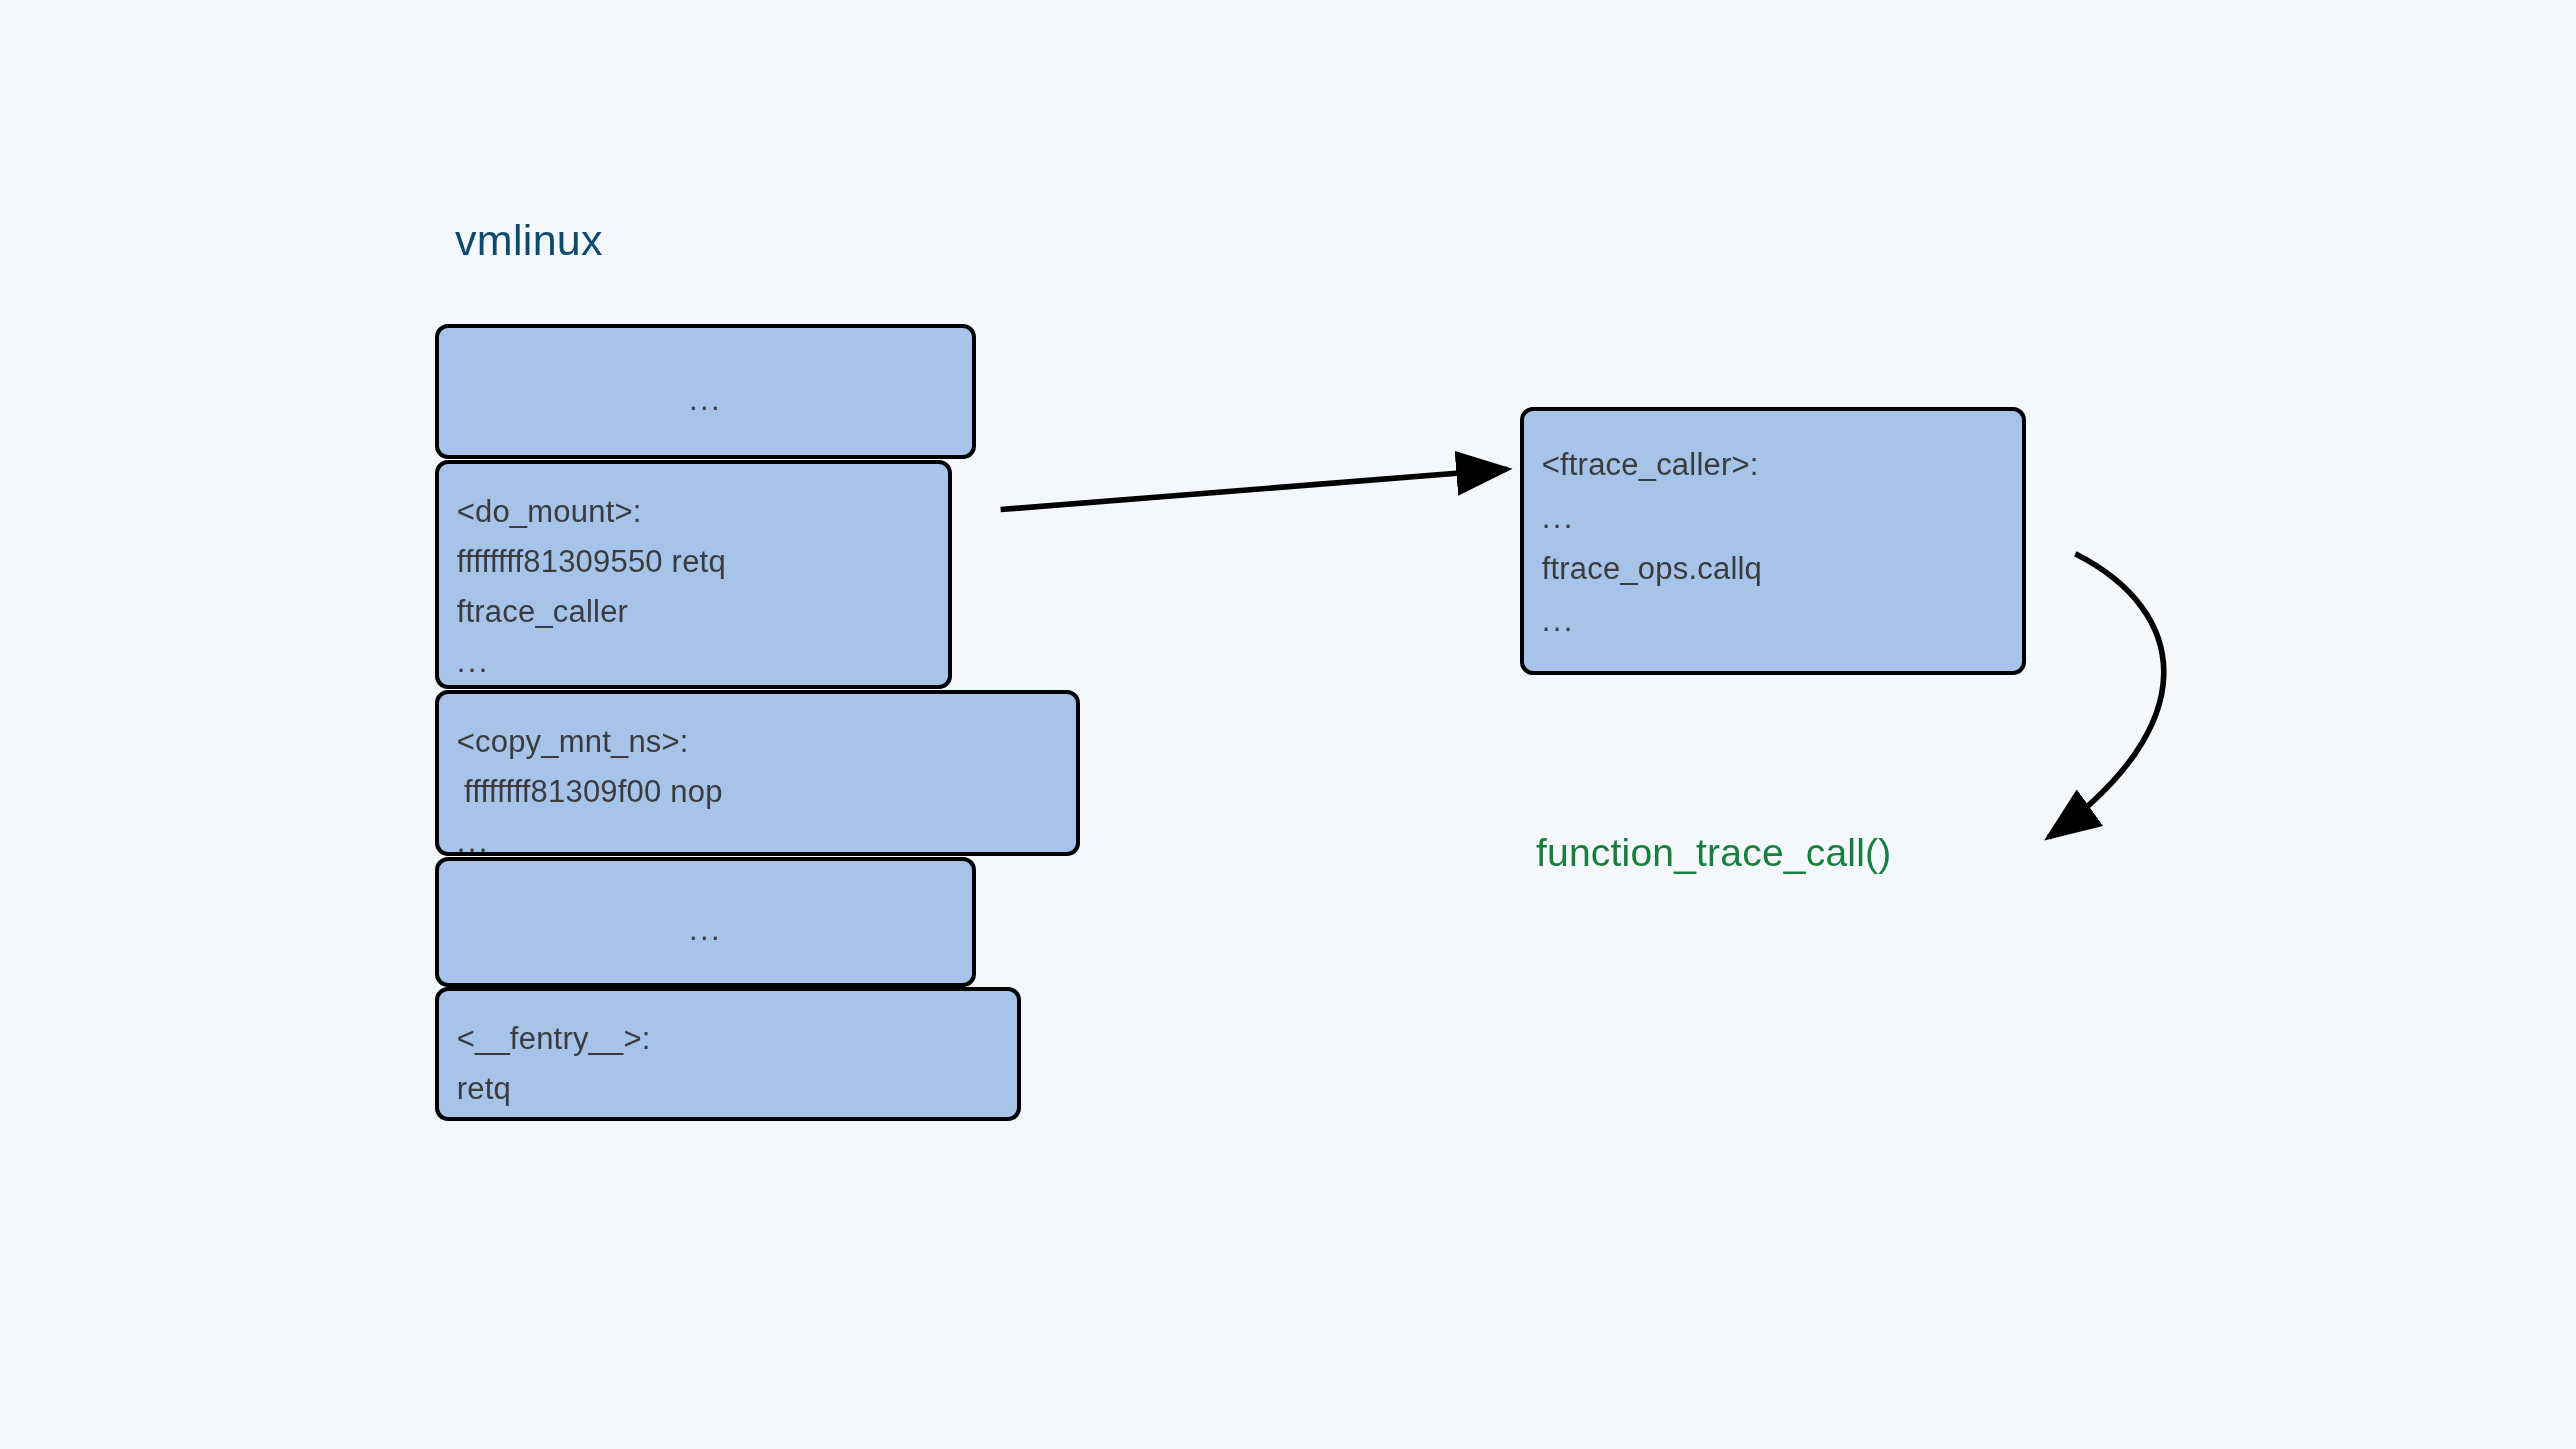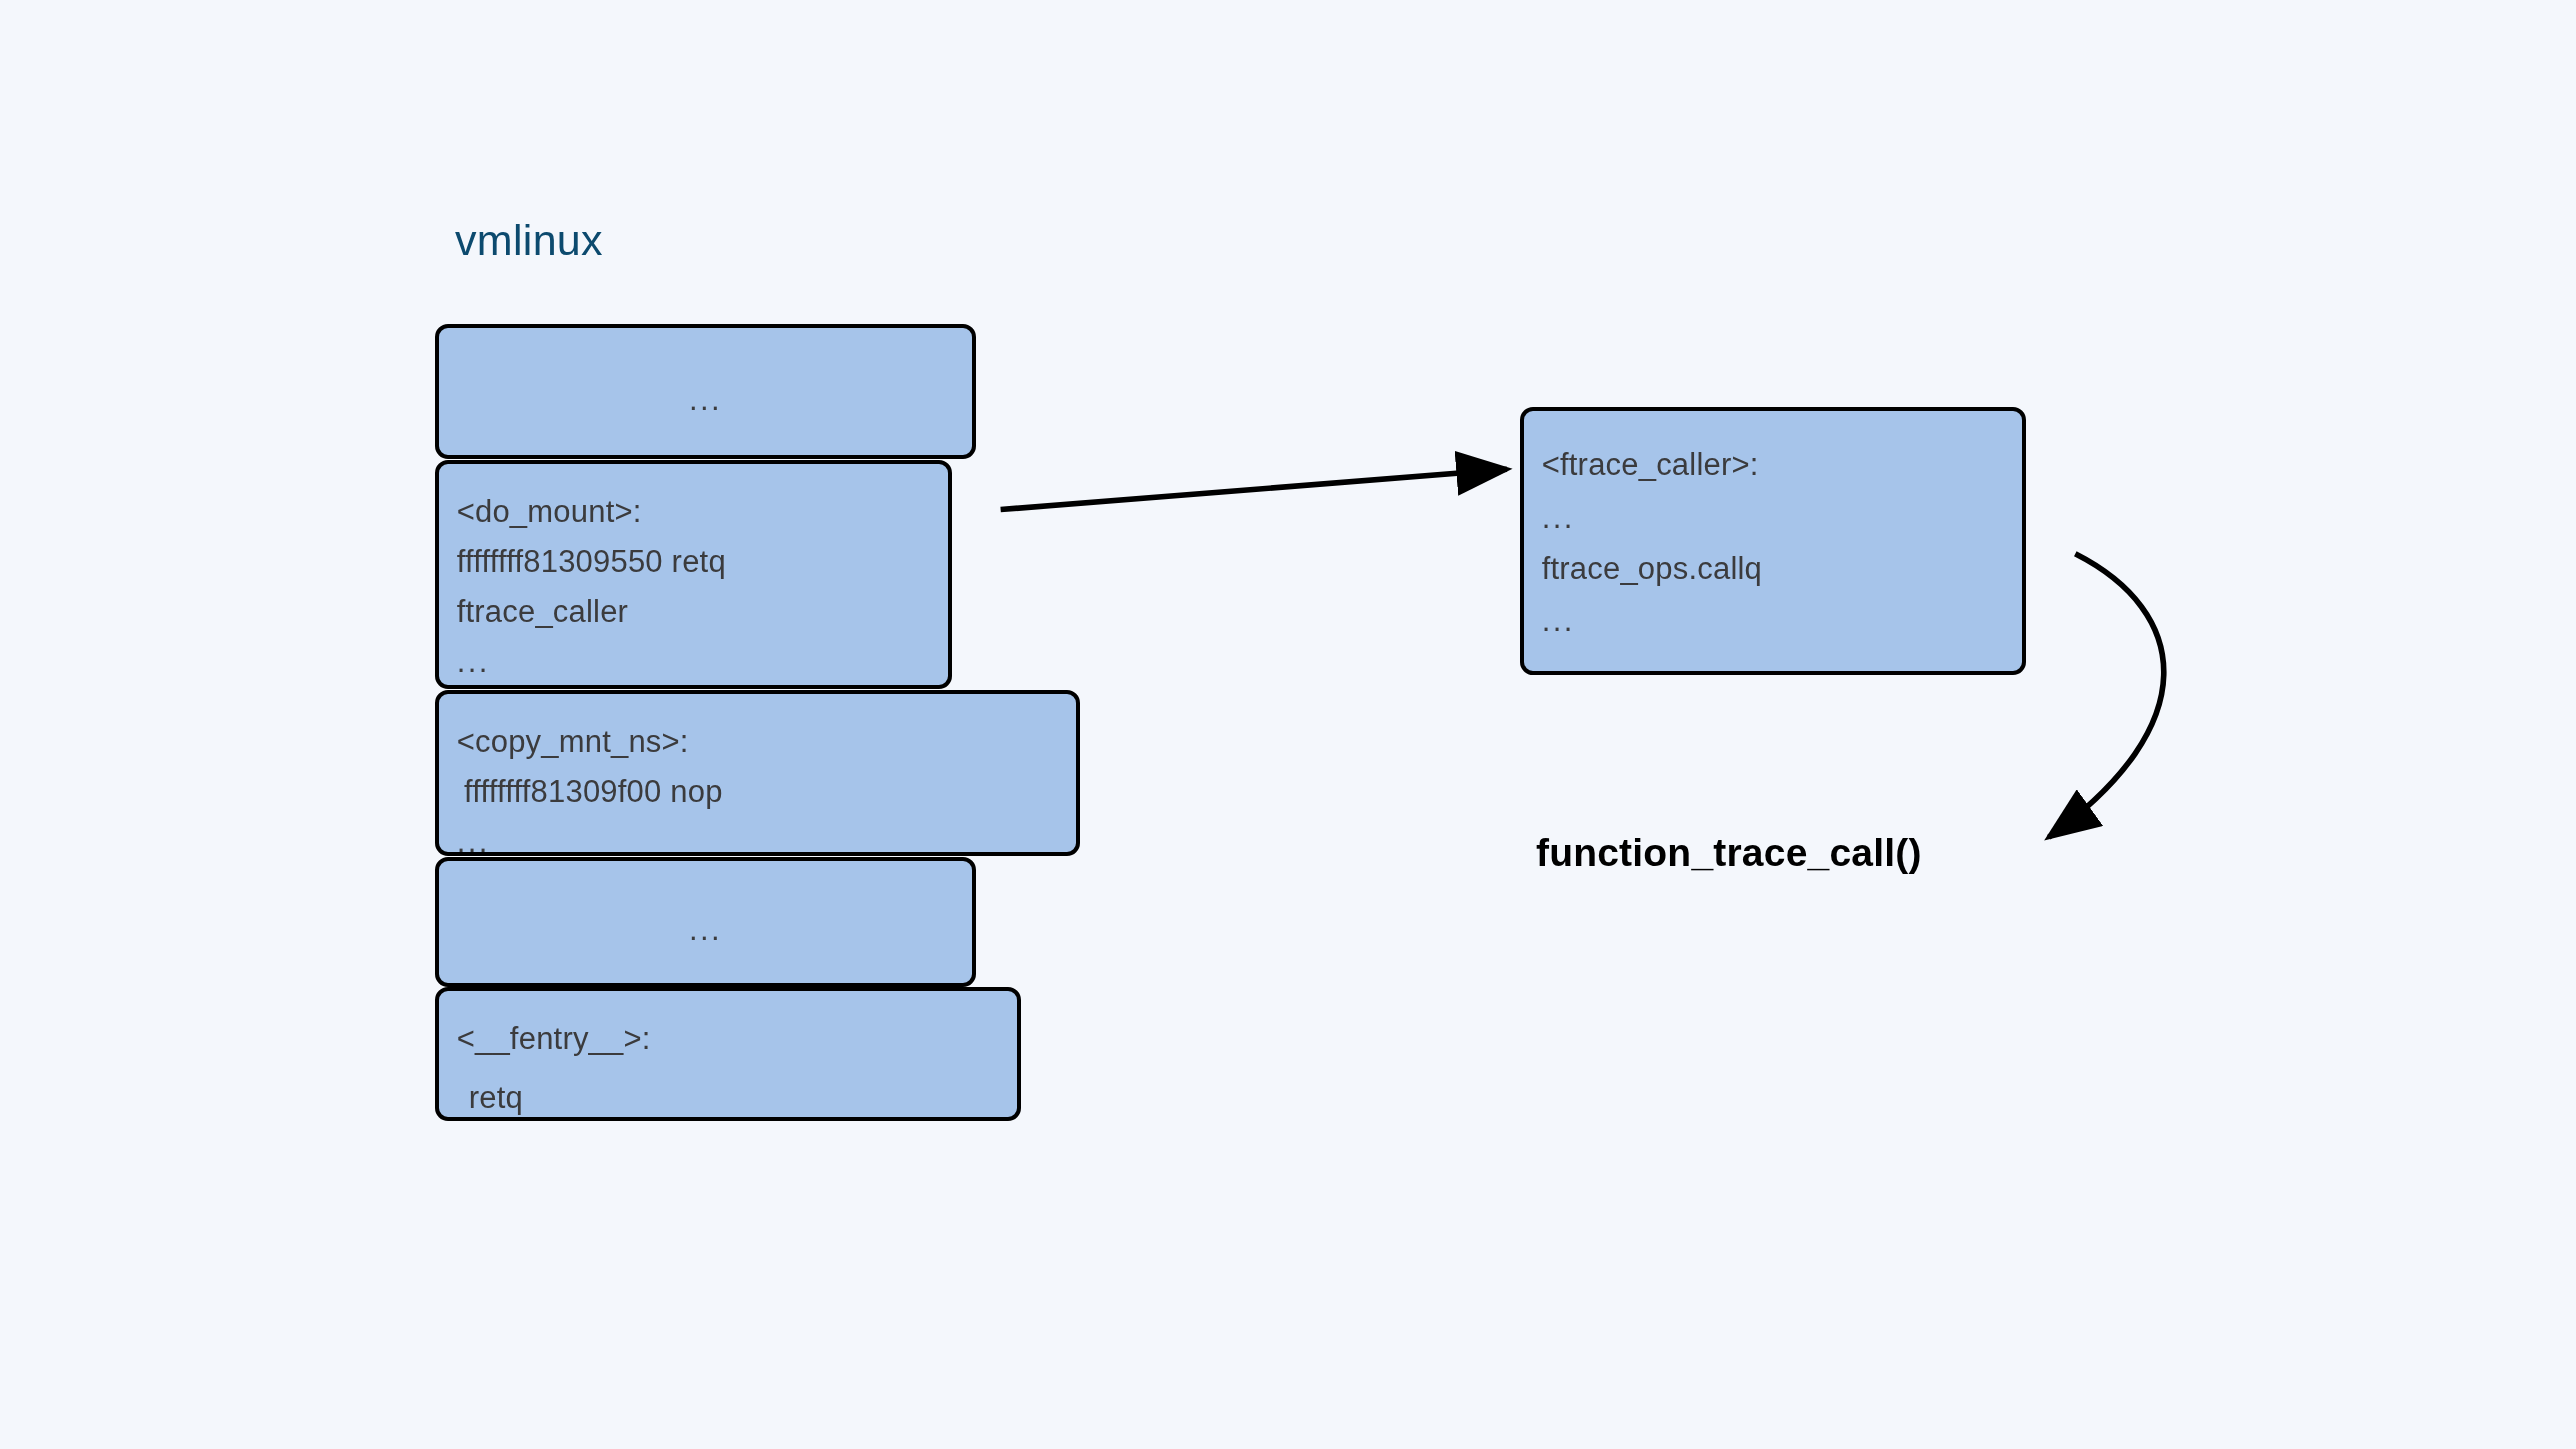--- a/index.html
+++ b/index.html
@@ -55,26 +55,25 @@
     text-align: center;
     color: #3b3b3d;
     font-size: 31px;
     line-height: 1;
     letter-spacing: 2.4px;
   }
 
   
   .plain-label {
     position: absolute;
-    color: #000000;
+    color: #15803d;
     font-size: 39px;
     line-height: 1;
     white-space: nowrap;
     letter-spacing: 0.2px;
-    font-weight: bold;
   }
 
   
   #connectors {
     position: absolute;
     left: 0;
     top: 0;
     width: 2576px;
     height: 1449px;
     pointer-events: none;
@@ -115,21 +114,21 @@
     <div class="code-line" style="left:25px; top:82px;">ffffffff81309f00 nop</div>
     <div class="code-line" style="left:17.7px; top:132px; letter-spacing:2.4px;">...</div>
   </div>
 
   <div class="node-box" style="left:435px; top:857px; width:541px; height:130px;">
     <div class="ellipsis-center" style="top:53px;">...</div>
   </div>
 
   <div class="node-box" style="left:435px; top:987px; width:586px; height:134px;">
     <div class="code-line" style="left:17.7px; top:32px;">&lt;__fentry__&gt;:</div>
-    <div class="code-line" style="left:17.7px; top:91px;margin-left:12px;">retq</div>
+    <div class="code-line" style="left:17.7px; top:82px;">retq</div>
   </div>
 
   <div class="node-box" style="left:1520px; top:407px; width:506px; height:268px;">
     <div class="code-line" style="left:17.7px; top:38px;">&lt;ftrace_caller&gt;:</div>
     <div class="code-line" style="left:17.7px; top:91px; letter-spacing:2.4px;">...</div>
     <div class="code-line" style="left:17.7px; top:142px;">ftrace_ops.callq</div>
     <div class="code-line" style="left:17.7px; top:194px; letter-spacing:2.4px;">...</div>
   </div>
 
   <div class="plain-label" style="left:1536px; top:833px;">function_trace_call()</div>

